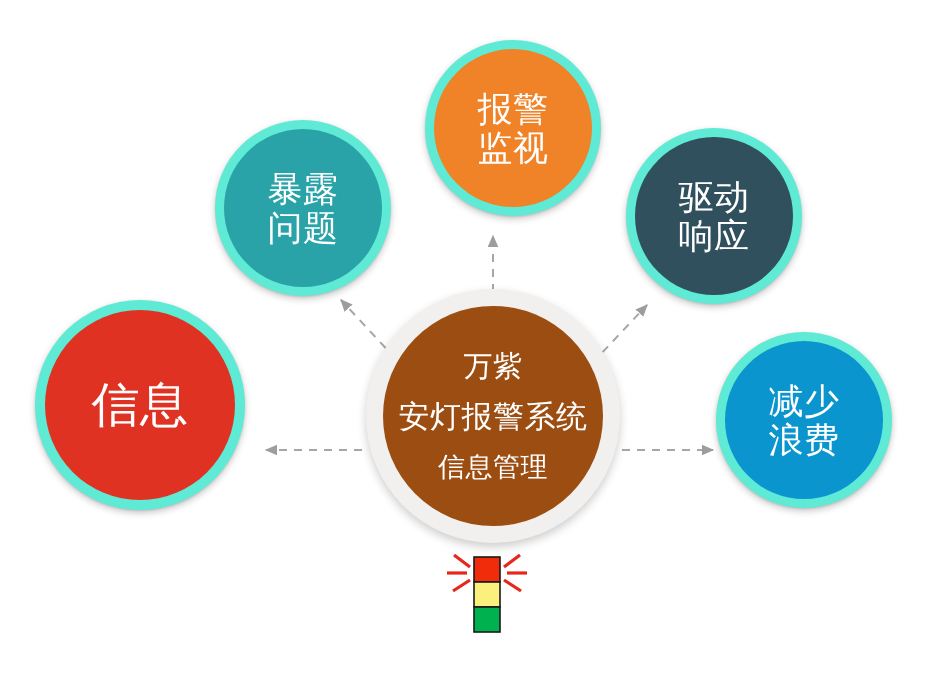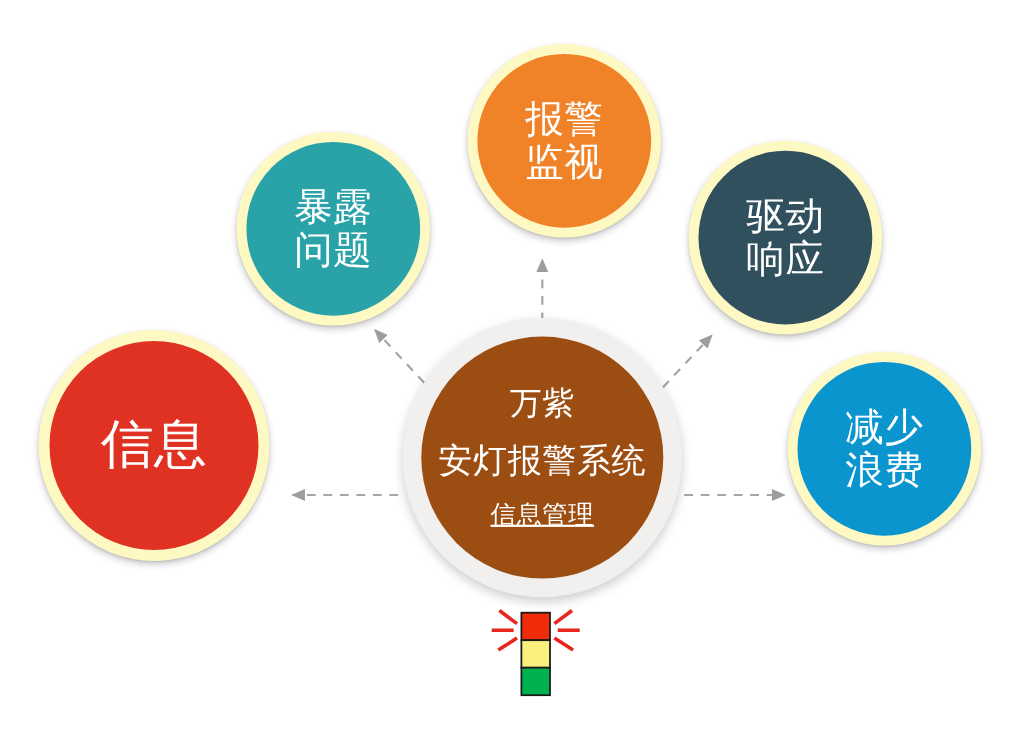--- a/index.html
+++ b/index.html
@@ -28,21 +28,21 @@
     top: 0;
     width: 939px;
     height: 680px;
     z-index: 1;
   }
 
   
   .node {
     position: absolute;
     border-radius: 50%;
-    background: #fef9c3;
+    background: #5eead4;
     box-shadow: 0 3px 7px rgba(0,0,0,0.22), 0 1px 2px rgba(0,0,0,0.10);
     z-index: 3;
   }
   .node .disc {
     position: absolute;
     border-radius: 50%;
     display: flex;
     flex-direction: column;
     align-items: center;
     justify-content: center;
@@ -75,36 +75,36 @@
     background: #f1f0ef;
     box-shadow: 0 4px 10px rgba(0,0,0,0.20);
   }
   #node-hub .disc {
     left: 17px; top: 17px; width: 220px; height: 220px;
     justify-content: space-evenly;
     padding: 26px 6px;
   }
   #node-hub .hub-l1 { font-size: 29px; }
   #node-hub .hub-l2 { font-size: 31px; }
-  #node-hub .hub-l3 { font-size: 23px; text-decoration: underline; }
+  #node-hub .hub-l3 { font-size: 27px; }
 
   
   #andon-tower {
     position: absolute;
     z-index: 4;
     width: 110px;
     height: 110px;
   }
 
   
   #node-alarm-monitor  { left: 425px; top: 40px; }
   #node-expose-problem { left: 215px; top: 120px; }
   #node-drive-response { left: 626px; top: 128px; }
   #node-info-transparent { left: 35px; top: 300px; }
-  #node-reduce-waste   { left: 716px; top: 320px; }
+  #node-reduce-waste   { left: 716px; top: 332px; }
   #node-hub            { left: 366px; top: 289px; }
   #andon-tower         { left: 432px; top: 545px; }
 </style>
 </head>
 <body>
 
 <div id="diagram">
 
   <svg id="connector-layer" viewBox="0 0 939 680" width="939" height="680" xmlns="http://www.w3.org/2000/svg">
     <defs>

